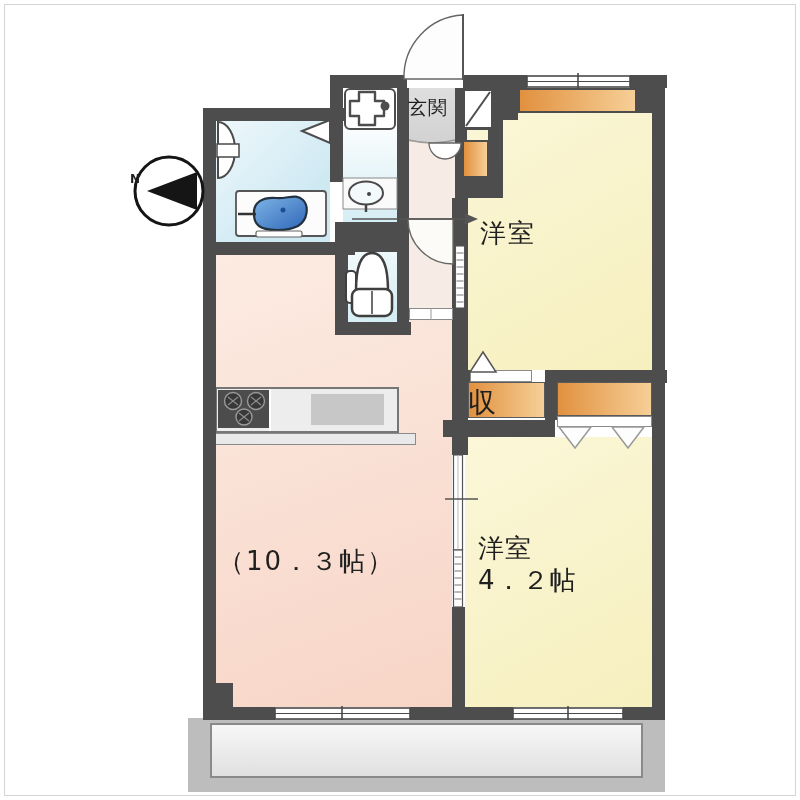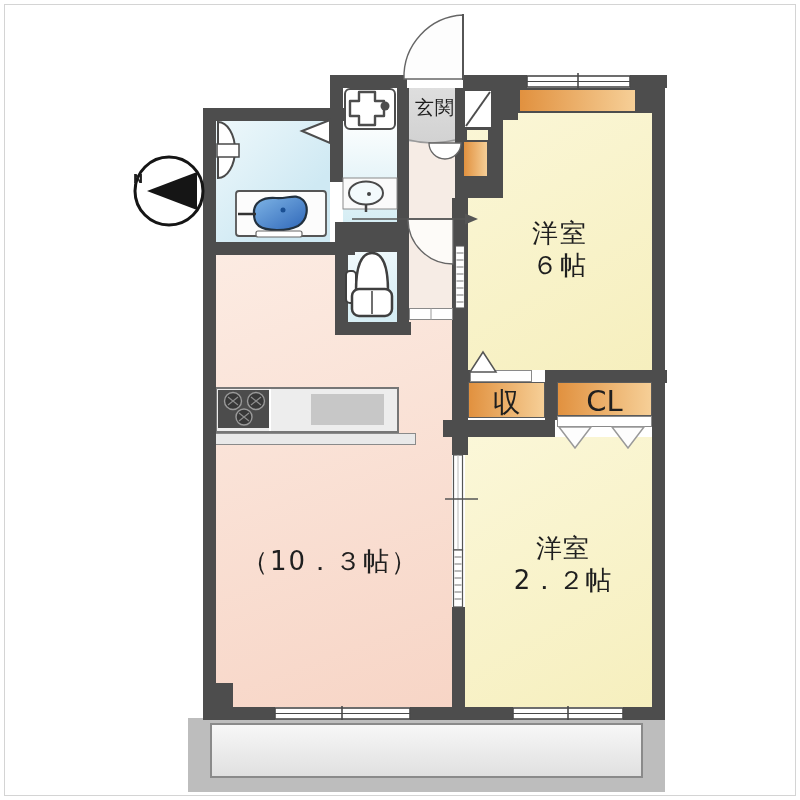--- a/index.html
+++ b/index.html
@@ -12,21 +12,21 @@
   .floor{position:absolute;}
   .f-bath{background:linear-gradient(135deg,#eef8fb 0%,#cfe9f3 70%);}
   .f-wash{background:linear-gradient(180deg,#ffffff 20%,#d5edf4 100%);}
   .f-toilet{background:linear-gradient(160deg,#f2fafc 0%,#d5edf4 90%);}
   .f-genkan{background:linear-gradient(180deg,#dedede 0%,#d2d2d2 100%);}
   .f-hall{background:#f6ece5;}
   .f-yellow{background:linear-gradient(150deg,#fbf7d8 0%,#f6efbe 100%);}
   .f-pink{background:linear-gradient(160deg,#fcebe2 0%,#f7d5c6 100%);}
   .orange{background:linear-gradient(90deg,#e1913f 0%,#f6cf97 100%);}
   .openbar{position:absolute;background:#ffffff;border:1px solid #8a8a8a;box-sizing:border-box;}
-  .label{position:absolute;color:#1f1f1f;text-align:center;line-height:1.22;white-space:nowrap;}
+  .label{position:absolute;color:#1f1f1f;line-height:1.22;white-space:nowrap;}
   .balcony-outer{position:absolute;background:#bdbdbd;}
   .balcony-inner{position:absolute;background:linear-gradient(180deg,#f7f7f7 0%,#e0e0e0 100%);
                  border:2px solid #8a8a8a;box-sizing:border-box;}
   .counter{position:absolute;background:#ededed;border:2px solid #767676;box-sizing:border-box;}
   .stove{position:absolute;background:#4c4c4c;}
   .ksink{position:absolute;background:#c7c7c7;}
   .shelf{position:absolute;background:#e9e9e9;border:1px solid #8a8a8a;box-sizing:border-box;}
   .box{position:absolute;box-sizing:border-box;}
   svg.overlay{position:absolute;left:0;top:0;}
 </style>
@@ -202,29 +202,27 @@
 
     <line x1="431" y1="308" x2="431" y2="320" stroke="#999" stroke-width="1"></line>
   </svg>
 
   <div class="label" style="left:130px;top:172px;width:16px;font-size:12px;font-weight:bold;">N</div>
 
   <div class="label" style="left:408px;top:96px;width:54px;font-size:19px;letter-spacing:1px;">玄関</div>
 
   <div class="label" style="left:480px;top:218px;width:160px;font-size:26px;letter-spacing:2px;">
     <div>洋室</div>
-    <div>６帖</div>
   </div>
 
   <div class="label" style="left:468px;top:386px;width:77px;font-size:28px;">収</div>
 
-  <div class="label" style="left:557px;top:384px;width:95px;font-size:29px;">CL</div>
 
   <div class="label" style="left:478px;top:533px;width:170px;font-size:26px;letter-spacing:1px;">
     <div>洋室</div>
-    <div>2．２帖</div>
+    <div>4．２帖</div>
   </div>
 
   <div class="label" style="left:218px;top:546px;width:225px;font-size:26px;letter-spacing:2px;">
     <div>（10．３帖）</div>
   </div>
 
 </div>
 
 </body></html>

